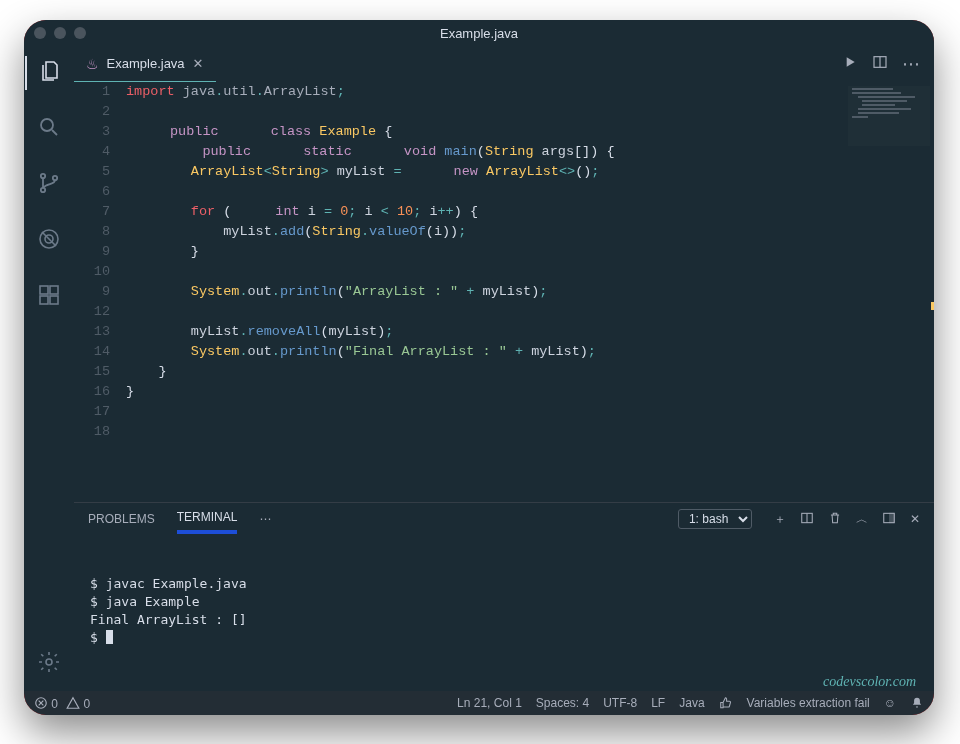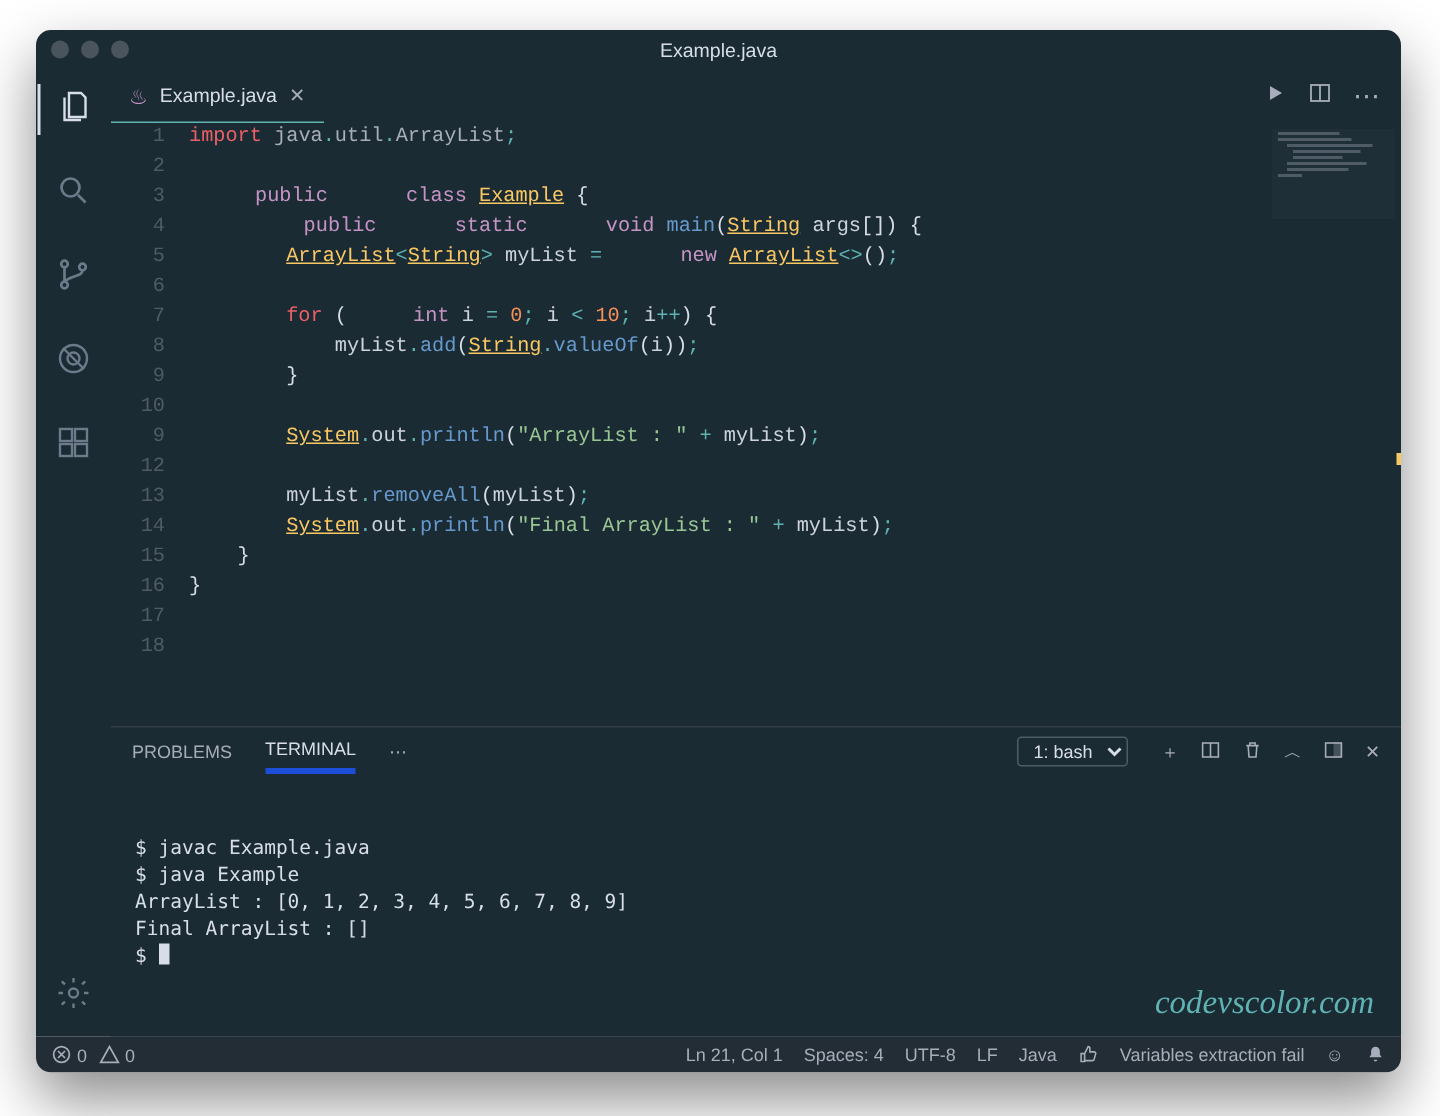--- a/index.html
+++ b/index.html
@@ -6,22 +6,22 @@
   body {
     background: #fff;
     font-family: -apple-system, BlinkMacSystemFont, "Segoe UI", sans-serif;
     width: 960px; height: 744px; overflow: hidden;
     display: flex; align-items: flex-start; justify-content: flex-start;
   }
   .window {
     position: relative;
     width: 910px; height: 695px;
     margin: 20px 0 0 24px;
-    background: #e5e5e5;
-    border-radius: 10px;
+    background: #b91c1c;
+    border-radius: 22px;
     box-shadow: 0 18px 40px rgba(0,0,0,0.45);
     display: flex; flex-direction: column;
     overflow: hidden;
     color: #c0c5ce;
   }
   
   .titlebar {
     height: 26px; display: flex; align-items: center;
     padding: 0 10px; background: #1b2b34;
   }
@@ -76,21 +76,21 @@
     line-height: 20px;
   }
   .gutter {
     width: 52px; text-align: right; padding-right: 16px;
     color: #4f5b66; user-select: none;
   }
   .code { flex: 1; white-space: pre; color: #cdd3de; overflow: hidden; }
   .code .kw-imp { color: #ec5f67; }
   .code .pkg { color: #a7adba; }
   .code .kw { color: #c594c5; margin-left: 44px; }
-  .code .type { color: #fac863; text-decoration: underline; }
+  .code .type { color: #fac863; }
   .code .fn { color: #6699cc; }
   .code .str { color: #99c794; }
   .code .num { color: #f99157; }
   .code .op { color: #5fb3b3; }
   .code .paren { color: #d8dee9; }
   .code .var { color: #cdd3de; text-align: right; }
   .minimap {
     position: absolute; top: 4px; right: 4px; width: 82px; height: 60px;
     background: rgba(255,255,255,0.02);
   }
@@ -119,22 +119,22 @@
     font-family: Menlo, Consolas, monospace;
     font-size: 13px; line-height: 18px; color: #d8dee9;
     white-space: pre;
     position: relative;
   }
   .terminal .cursor {
     display: inline-block; width: 7px; height: 14px; background: #d8dee9;
     vertical-align: -2px;
   }
   .watermark {
-    position: absolute; right: 18px; bottom: 14px;
-    color: #5fb3b3; font-style: italic; font-size: 22px;
+    position: absolute; right: 18px; bottom: 0;
+    color: #5fb3b3; font-style: italic; font-size: 14px;
     font-family: "Comic Sans MS", cursive;
     pointer-events: none;
   }
   
   .statusbar {
     height: 24px; background: #232d35; color: #a7adba;
     display: flex; align-items: center; font-size: 12px;
     padding: 0 10px; gap: 14px;
   }
   .statusbar .sb-left { display: flex; gap: 8px; align-items: center; }
@@ -304,21 +304,21 @@
             <span>
               <svg viewBox="0 0 24 24" fill="none" stroke="currentColor" stroke-width="1.8" width="14" height="14">
                   <rect x="3" y="4" width="18" height="16"></rect>
                   <rect x="13" y="4" width="8" height="16" fill="currentColor" opacity="0.3"></rect>
                 </svg>
             </span>
             <span>✕</span>
           </div>
         </div>
         <div class="terminal" id="terminal">
-          <div>$ javac Example.java</div><div>$ java Example</div><div>ArrayList : [0, 1, 2, 3, 4, 5, 6, 7, 8, 9]</div><div>Final ArrayList : []</div><div>$ <span class="cursor"></span></div><div class="watermark">codevscolor.com</div>
+          <div>$ javac Example.java</div><div>$ java Example</div><div>Final ArrayList : []</div><div>$ <span class="cursor"></span></div><div class="watermark">codevscolor.com</div>
         </div>
       </div>
     </div>
   </div>
 
   <div class="statusbar">
     <div class="sb-left">
       <span class="sb-item">
         <svg viewBox="0 0 24 24" fill="none" stroke="currentColor" stroke-width="2">
             <circle cx="12" cy="12" r="9"></circle>

